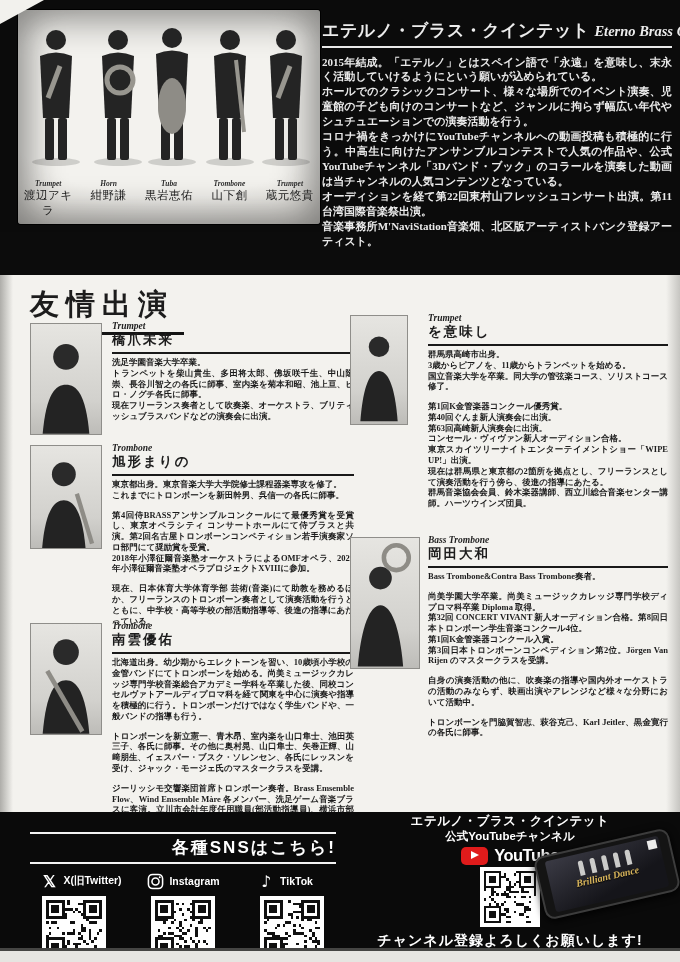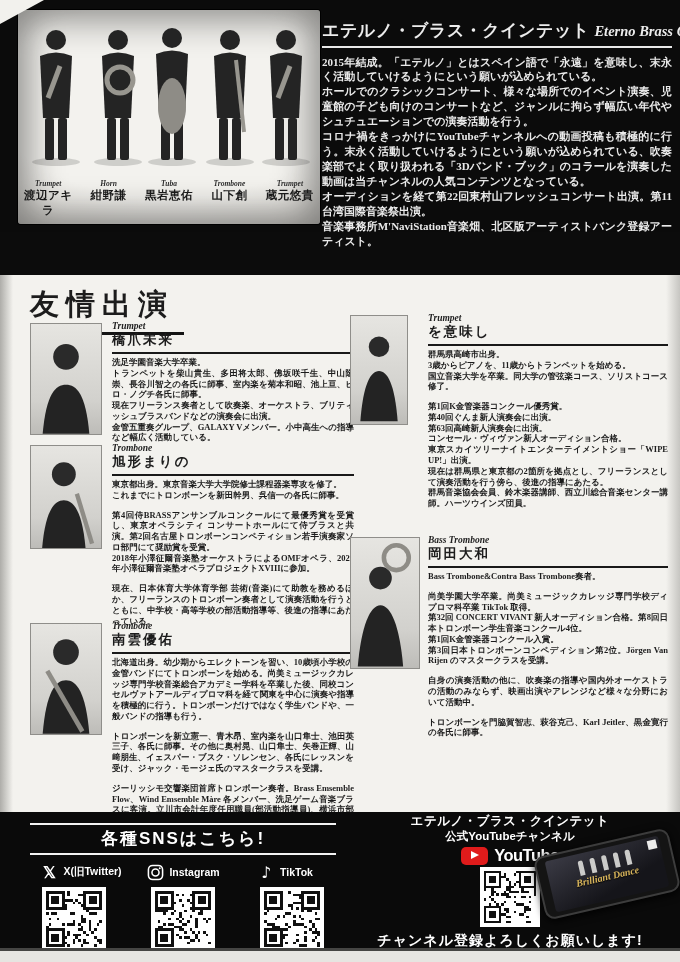--- a/index.html
+++ b/index.html
@@ -14,21 +14,21 @@
   .group-photo {
     position:absolute; left:18px; top:10px; width:302px; height:214px;
     background: radial-gradient(120% 95% at 50% 42%, #f3f2ee 48%, #dddbd6 72%, #a3a19c 92%, #5e5d59 100%);
     box-shadow: inset 0 0 34px 10px rgba(20,20,20,.45), 0 0 0 1px #000;
     border-radius: 3px;
   }
   .group-photo svg { position:absolute; left:0; top:0; }
   .member-labels { position:absolute; left:0; bottom:6px; width:100%; display:flex; }
   .member { flex:1; text-align:center; color:#191919; }
   .member i { display:block; font: italic bold 7.5px "Liberation Serif", serif; color:#2c2c2c; }
-  .member b { display:block; font-size:11.5px; font-weight:bold; letter-spacing:.5px; }
+  .member b { display:block; font-size:11.5px; font-weight:normal; letter-spacing:.5px; }
   .intro { position:absolute; left:322px; top:19px; width:350px; color:#ececec; }
   .intro h1 { font-size:17px; font-weight:bold; letter-spacing:.5px; white-space:nowrap; }
   .intro h1 .en { font: italic bold 14.5px "Liberation Serif", serif; letter-spacing:0; }
   .intro .rule { height:1.5px; background:#e9e9e9; margin:4px 0 7px; }
   .intro p { font-size:11px; line-height:1.36; font-weight:bold; color:#eaeaea; text-align:justify; }
   
   .guest-band {
     position:absolute; left:0; top:232px; width:680px; height:580px;
     background: linear-gradient(90deg,#aeada9 0px,#f3f2ee 13px,#f3f2ee 666px,#c6c5c1 680px);
     color:#1c1c1c;
@@ -59,21 +59,21 @@
   .b2 { left:30px;  top:346px; width:324px; }
   .b3 { left:350px; top:38px;  width:318px; padding-left:78px; }
   .b3 .photo { width:58px; height:110px; }
   .b4 { left:350px; top:260px; width:318px; padding-left:78px; }
   .b4 .photo { width:70px; height:132px; }
   
   .footer {
     position:absolute; left:0; top:812px; width:680px; height:136px;
     background:#0a0a0a; color:#fff; font-family:"Liberation Sans", sans-serif;
   }
-  .sns { position:absolute; left:30px; top:11px; width:306px; text-align:center; }
+  .sns { position:absolute; left:30px; top:20px; width:306px; text-align:right; }
   .sns .rule { height:2px; background:#f3f3f3; }
   .sns h4 { font-size:17px; font-weight:bold; letter-spacing:2px; margin:2px 0 3px; }
   .sns-row { display:flex; margin-top:8px; }
   .sns-item { flex:1; display:flex; align-items:center; justify-content:center; gap:5px; font-size:10.5px; font-weight:bold; }
   .sns-item .icon { display:inline-flex; width:18px; height:18px; align-items:center; justify-content:center; }
   .x-glyph { font:bold 16px "Liberation Sans", sans-serif; }
   .note-glyph { font:bold 16px "DejaVu Sans", sans-serif; }
   .qr-row { display:flex; justify-content:space-between; margin-top:6px; padding:0 12px; }
   .qr-tile { background:#fff; padding:4px; width:64px; height:64px; }
   .qr-tile svg { width:100%; height:100%; display:block; }
@@ -171,42 +171,41 @@
             <i>Trumpet</i>
             <b>蔵元悠貴</b>
           </div>
       </div>
     </div>
     <div class="intro">
       <h1><span class="jp">エテルノ・ブラス・クインテット</span> <span class="en">Eterno Brass Quintet</span></h1>
       <div class="rule"></div>
       <p>2015年結成。「エテルノ」とはスペイン語で「永遠」を意味し、末永く活動していけるようにという願いが込められている。</p>
       <p>ホールでのクラシックコンサート、様々な場所でのイベント演奏、児童館の子ども向けのコンサートなど、ジャンルに拘らず幅広い年代やシュチュエーションでの演奏活動を行う。</p>
-      <p>コロナ禍をきっかけにYouTubeチャンネルへの動画投稿も積極的に行う。末永く活動していけるようにという願いが込められている、吹奏楽部でよく取り扱われる「3Dバンド・ブック」のコラールを演奏した動画は当チャンネルの人気コンテンツとなっている。</p>
+      <p>コロナ禍をきっかけにYouTubeチャンネルへの動画投稿も積極的に行う。中高生に向けたアンサンブルコンテストで人気の作品や、公式YouTubeチャンネル「3Dバンド・ブック」のコラールを演奏した動画は当チャンネルの人気コンテンツとなっている。</p>
       <p>オーディションを経て第22回東村山フレッシュコンサート出演。第11台湾国際音楽祭出演。</p>
       <p>音楽事務所M'NaviStation音楽畑、北区版アーティストバンク登録アーティスト。</p>
     </div>
   </header>
 
   <main class="guest-band">
     <h2>友情出演</h2>
 
     <section class="bio b0">
       <div class="photo">
         <svg viewBox="0 0 60 94">
             <circle cx="30" cy="28" r="11" fill="#2a2a2a"></circle>
             <path d="M10 94 C13 60 21 52 30 52 C39 52 47 60 50 94 Z" fill="#232323"></path>
           </svg>
       </div>
       <i class="inst">Trumpet</i>
       <h3>橋爪未来</h3>
       <p>洗足学園音楽大学卒業。</p>
       <p>トランペットを柴山貴生、多田将太郎、佛坂咲千生、中山隆崇、長谷川智之の各氏に師事、室内楽を菊本和昭、池上亘、ヒロ・ノグチ各氏に師事。</p>
       <p>現在フリーランス奏者として吹奏楽、オーケストラ、ブリティッシュブラスバンドなどの演奏会に出演。</p>
-      <p>金管五重奏グループ、GALAXY Vメンバー。小中高生への指導など幅広く活動している。</p>
     </section>
 
     <section class="bio b1">
       <div class="photo">
         <svg viewBox="0 0 60 94">
             <circle cx="28" cy="26" r="11" fill="#2a2a2a"></circle>
             <path d="M8 94 C11 60 19 50 28 50 C37 50 45 60 48 94 Z" fill="#232323"></path>
             <line x1="40" y1="44" x2="54" y2="90" stroke="#8e8c86" stroke-width="4"></line>
           </svg>
       </div>
@@ -259,21 +258,21 @@
       <div class="photo">
         <svg viewBox="0 0 60 112">
             <circle cx="26" cy="34" r="10" fill="#2a2a2a"></circle>
             <path d="M6 112 C9 76 17 58 26 58 C35 58 43 76 46 112 Z" fill="#232323"></path>
             <circle cx="40" cy="16" r="11" fill="none" stroke="#8e8c86" stroke-width="4"></circle>
           </svg>
       </div>
       <i class="inst">Bass Trombone</i>
       <h3>岡田大和</h3>
       <p>Bass Trombone&amp;Contra Bass Trombone奏者。</p>
-      <p class="sp">尚美学園大学卒業。尚美ミュージックカレッジ専門学校ディプロマ科卒業 TikTok 取得。</p>
+      <p class="sp">尚美学園大学卒業。尚美ミュージックカレッジ専門学校ディプロマ科卒業 Diploma 取得。</p>
       <p>第32回 CONCERT VIVANT 新人オーディション合格。第8回日本トロンボーン学生音楽コンクール4位。</p>
       <p>第1回K金管楽器コンクール入賞。</p>
       <p>第3回日本トロンボーンコンペディション第2位。Jörgen Van Rijen のマスタークラスを受講。</p>
       <p class="sp">自身の演奏活動の他に、吹奏楽の指導や国内外オーケストラの活動のみならず、映画出演やアレンジなど様々な分野において活動中。</p>
       <p class="sp">トロンボーンを門脇賀智志、萩谷克己、Karl Jeitler、黒金寛行の各氏に師事。</p>
     </section>
   </main>
 
   <footer class="footer">
     <div class="sns">

